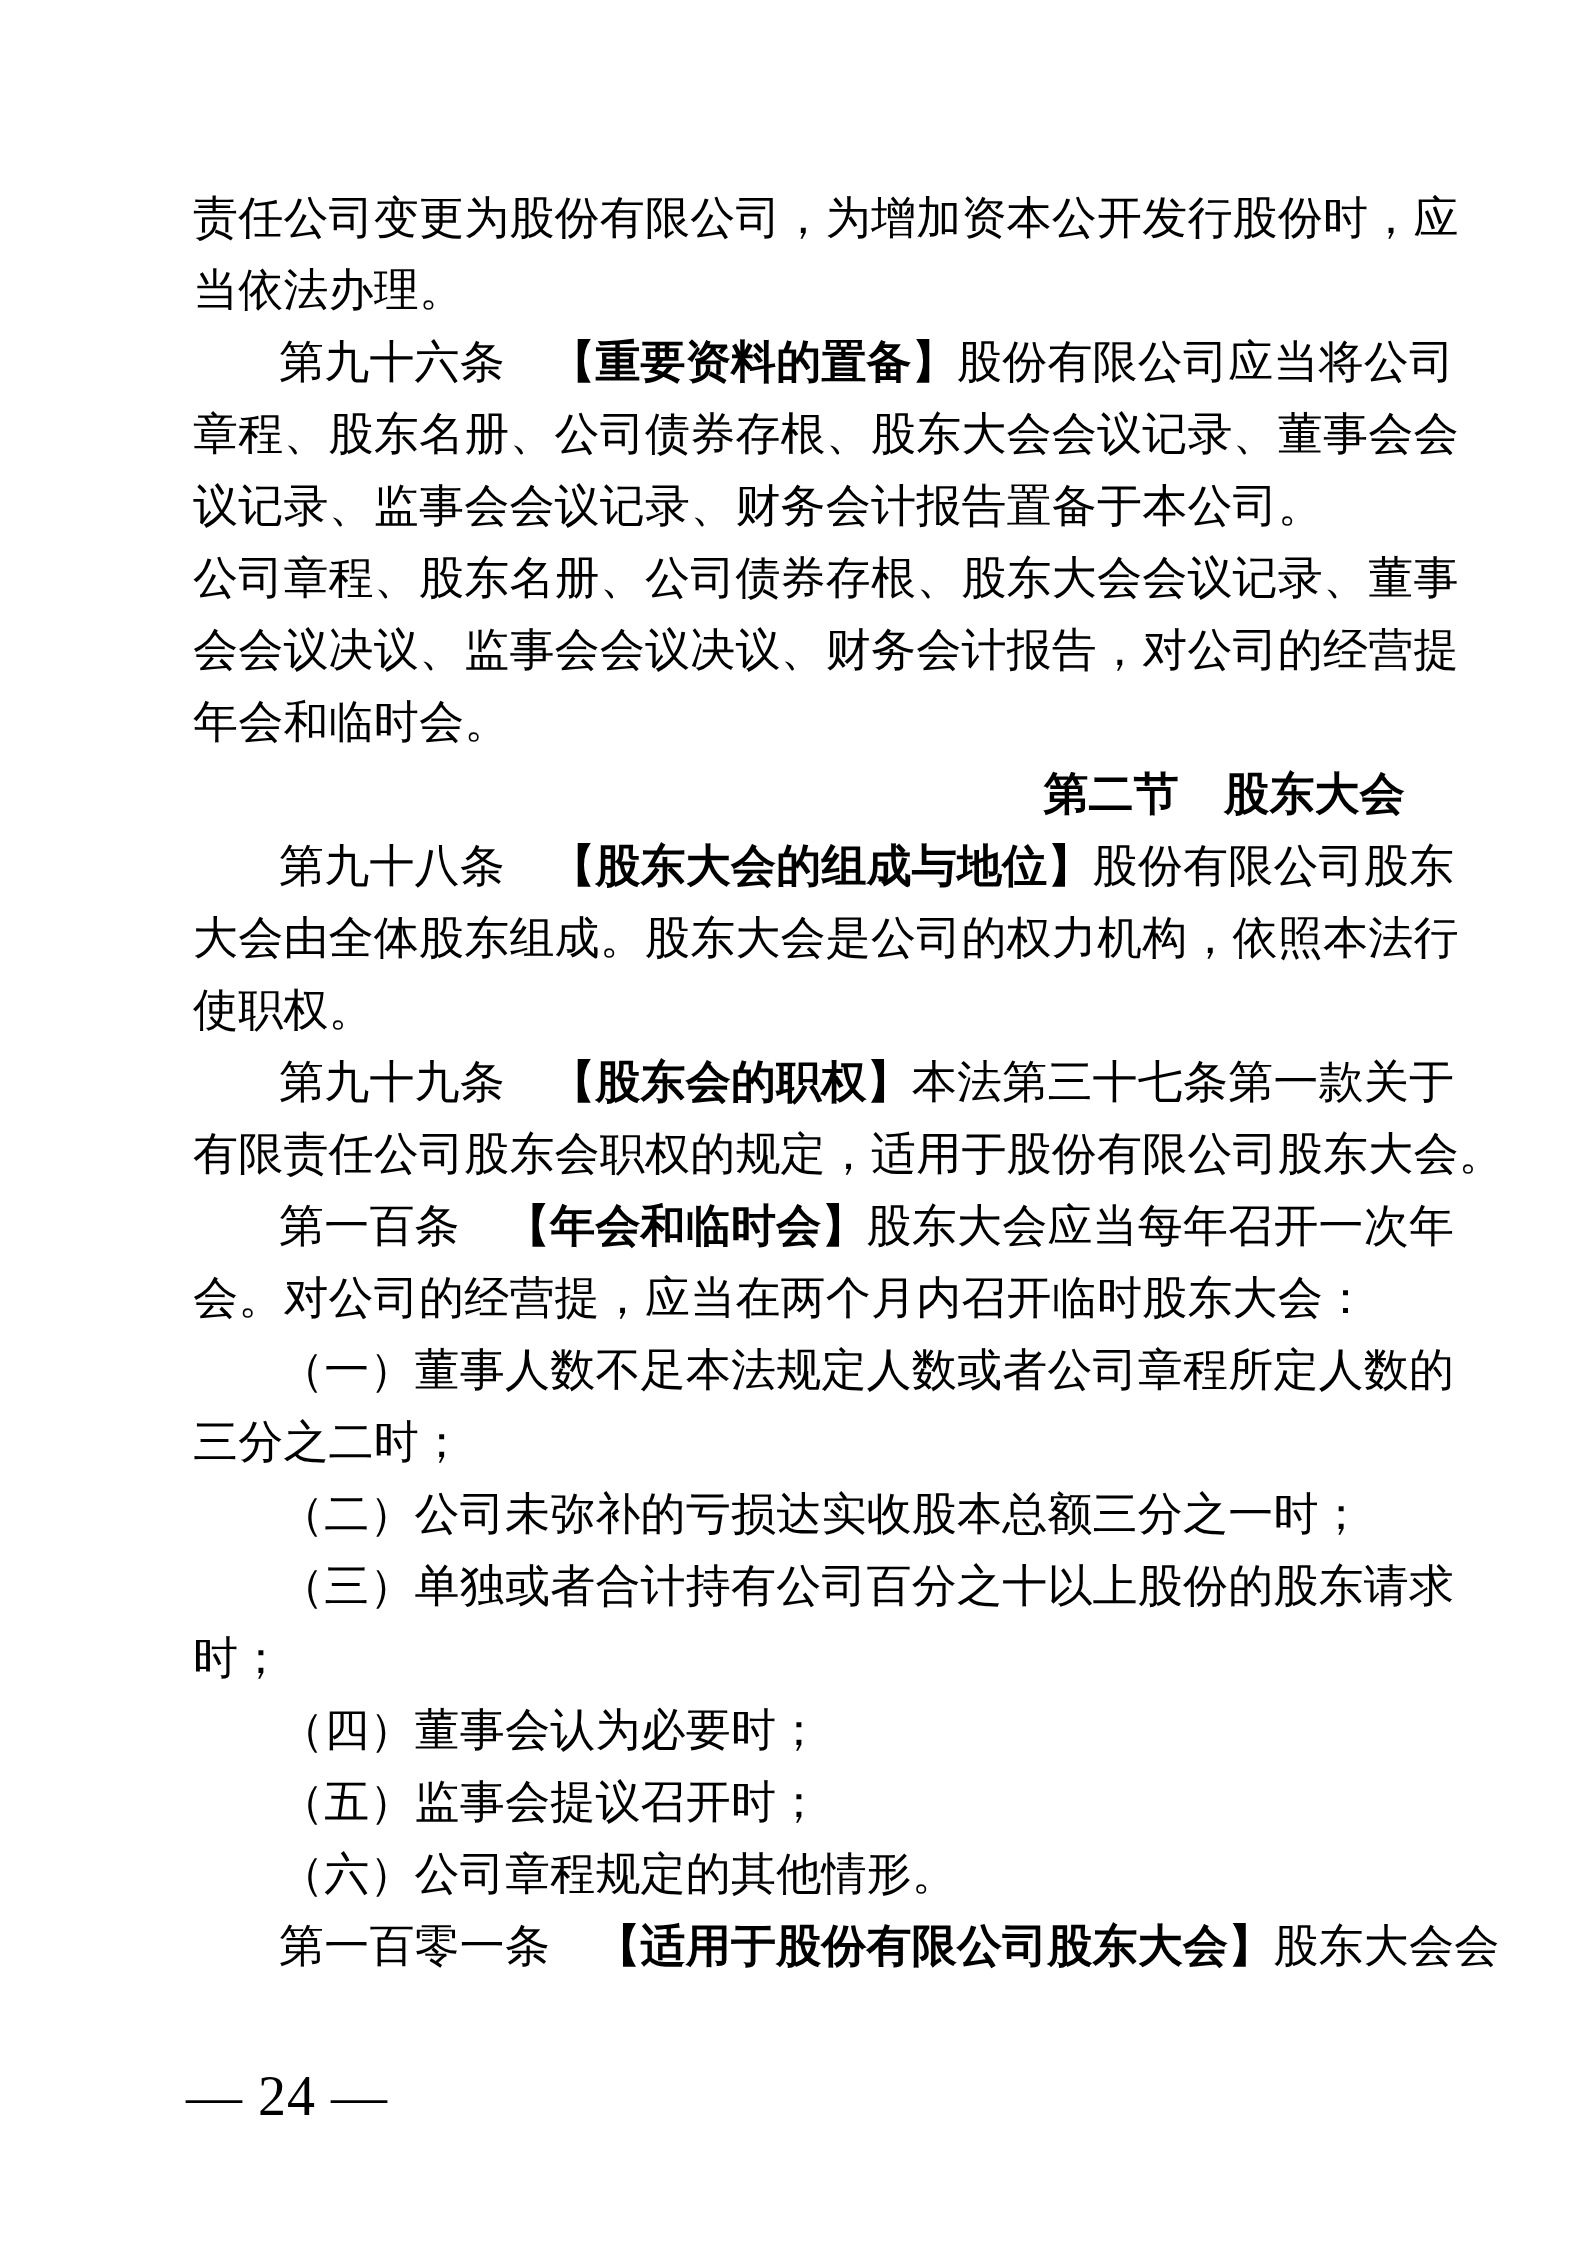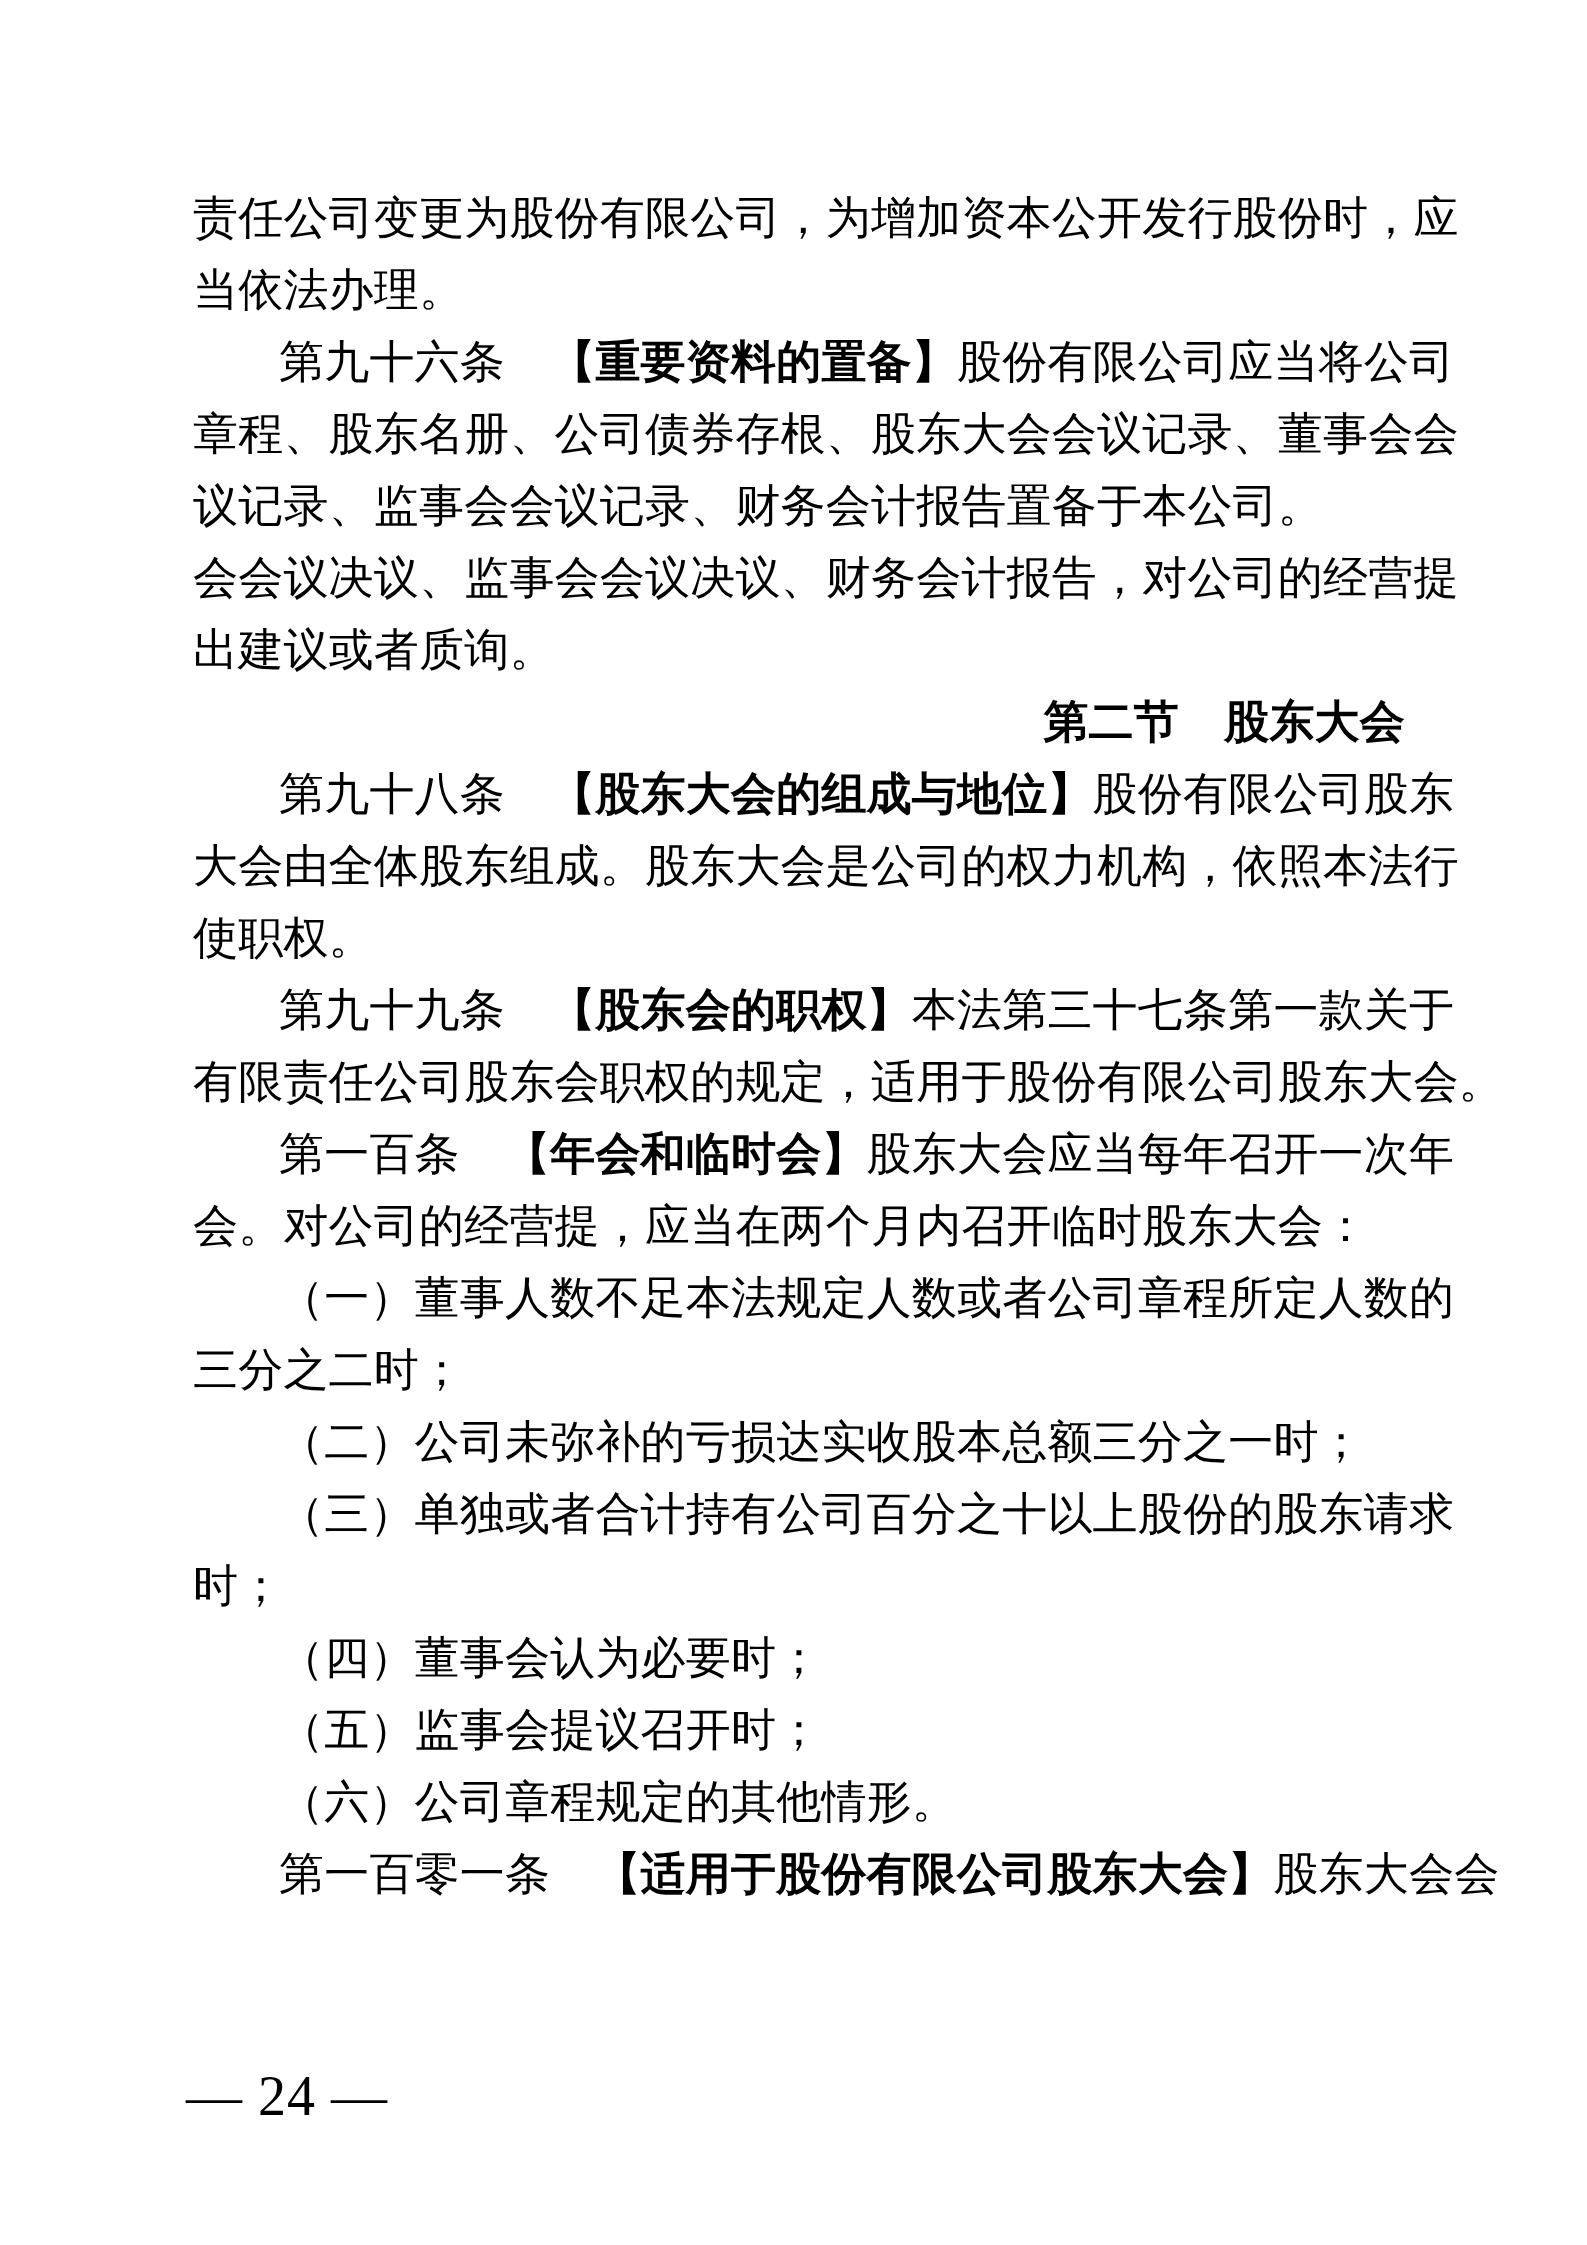--- a/index.html
+++ b/index.html
@@ -59,22 +59,23 @@
 </head>
 <body>
 
 <div class="page">
   <div class="content">
       <div class="line"><span>责任公司变更为股份有限公司，为增加资本公开发行股份时，应</span></div>
       <div class="line"><span>当依法办理。</span></div>
       <div class="line indent"><span>第九十六条　</span><b>【重要资料的置备】</b><span>股份有限公司应当将公司</span></div>
       <div class="line"><span>章程、股东名册、公司债券存根、股东大会会议记录、董事会会</span></div>
       <div class="line"><span>议记录、监事会会议记录、财务会计报告置备于本公司。</span></div>
+      <div class="line"><span>公司章程、股东名册、公司债券存根、股东大会会议记录、董事</span></div>
       <div class="line"><span>会会议决议、监事会会议决议、财务会计报告，对公司的经营提</span></div>
-      <div class="line"><span>出建议或者质询。</span></div>
+      <div class="line"><span>年会和临时会。</span></div>
       <div class="line heading"><b>第二节　股东大会</b></div>
       <div class="line indent"><span>第九十八条　</span><b>【股东大会的组成与地位】</b><span>股份有限公司股东</span></div>
       <div class="line"><span>大会由全体股东组成。股东大会是公司的权力机构，依照本法行</span></div>
       <div class="line"><span>使职权。</span></div>
       <div class="line indent"><span>第九十九条　</span><b>【股东会的职权】</b><span>本法第三十七条第一款关于</span></div>
       <div class="line"><span>有限责任公司股东会职权的规定，适用于股份有限公司股东大会。</span></div>
       <div class="line indent"><span>第一百条　</span><b>【年会和临时会】</b><span>股东大会应当每年召开一次年</span></div>
       <div class="line"><span>会。对公司的经营提，应当在两个月内召开临时股东大会：</span></div>
       <div class="line indent"><span>（一）董事人数不足本法规定人数或者公司章程所定人数的</span></div>
       <div class="line"><span>三分之二时；</span></div>

